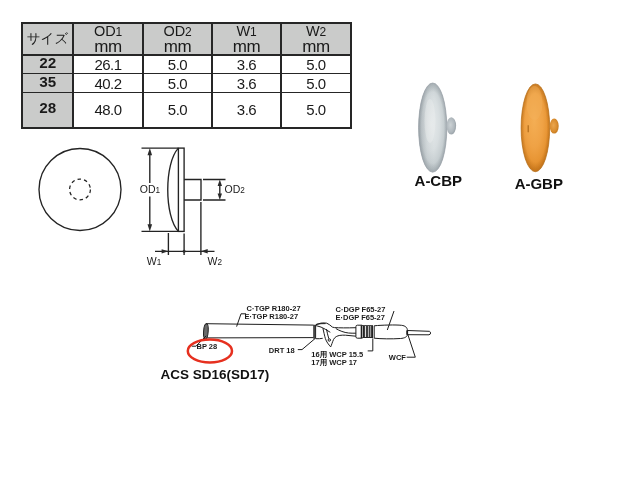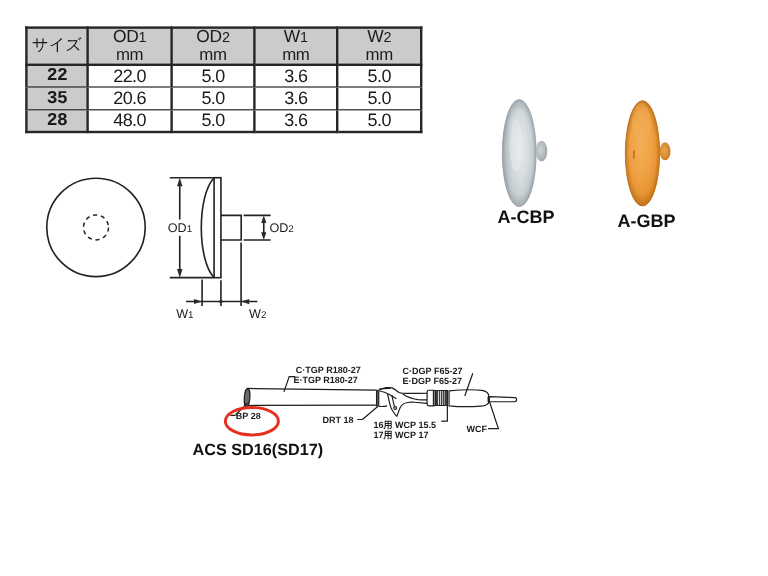--- a/index.html
+++ b/index.html
@@ -4,21 +4,21 @@
 <style>
 html,body{margin:0;padding:0;width:640px;height:480px;background:#fff;overflow:hidden;}
 *{box-sizing:border-box;}
 body{font-family:"Liberation Sans",sans-serif;}
 #tbl{position:absolute;left:21px;top:22px;border-collapse:collapse;table-layout:fixed;}
 #tbl th,#tbl td{border:2px solid #262626;border-top:1px solid #262626;border-bottom:1px solid #262626;text-align:center;padding:0;vertical-align:middle;color:#1a1a1a;}
 #tbl tr.hd th{border-top:2px solid #262626;border-bottom:2px solid #262626;}
 #tbl tr.r3 td{border-bottom:2px solid #262626;}
 .gray{background:#cacbca;}
 .h1{font-size:14.5px;font-weight:normal;line-height:15px;letter-spacing:-0.2px;}
-.h2{font-size:14px;font-weight:normal;line-height:13.5px;letter-spacing:-0.3px;}
+.h2{font-size:17px;font-weight:normal;line-height:13.5px;letter-spacing:-0.3px;}
 .sz{font-size:13.5px;font-weight:normal;}
 .dg{font-size:12px;}
 td.k{font-size:15px;font-weight:bold;letter-spacing:-0.5px;font-family:Liberation Mono, monospace;}
 td.v{font-size:15px;letter-spacing:-0.5px;}
 svg{position:absolute;left:0;top:0;}
 </style>
 </head>
 <body>
 <table id="tbl">
 <colgroup>
@@ -43,33 +43,33 @@
           <div class="h1">W<span class="dg">1</span></div>
           <div class="h2">mm</div>
         </th>
 <th class="gray">
           <div class="h1">W<span class="dg">2</span></div>
           <div class="h2">mm</div>
         </th>
 </tr>
 <tr class="r1" style="height:19px">
         <td class="gray k">22</td>
-        <td class="v">22.0</td>
+        <td class="v">26.1</td>
         <td class="v">5.0</td>
         <td class="v">3.6</td>
         <td class="v">5.0</td>
       </tr>
 <tr class="r2" style="height:19px">
         <td class="gray k">35</td>
-        <td class="v">20.6</td>
+        <td class="v">40.2</td>
         <td class="v">5.0</td>
         <td class="v">3.6</td>
         <td class="v">5.0</td>
       </tr>
-<tr class="r3" style="height:18px">
+<tr class="r3" style="height:35px">
         <td class="gray k">28</td>
         <td class="v">48.0</td>
         <td class="v">5.0</td>
         <td class="v">3.6</td>
         <td class="v">5.0</td>
       </tr>
 </tbody>
   </table>
 
 <svg width="640" height="480" viewBox="0 0 640 480">

